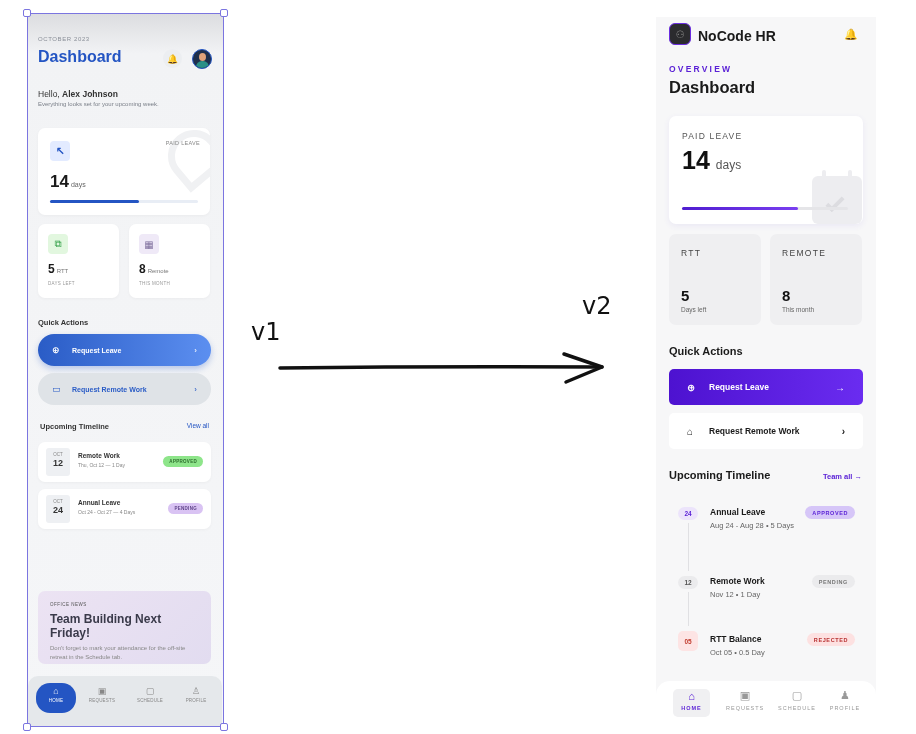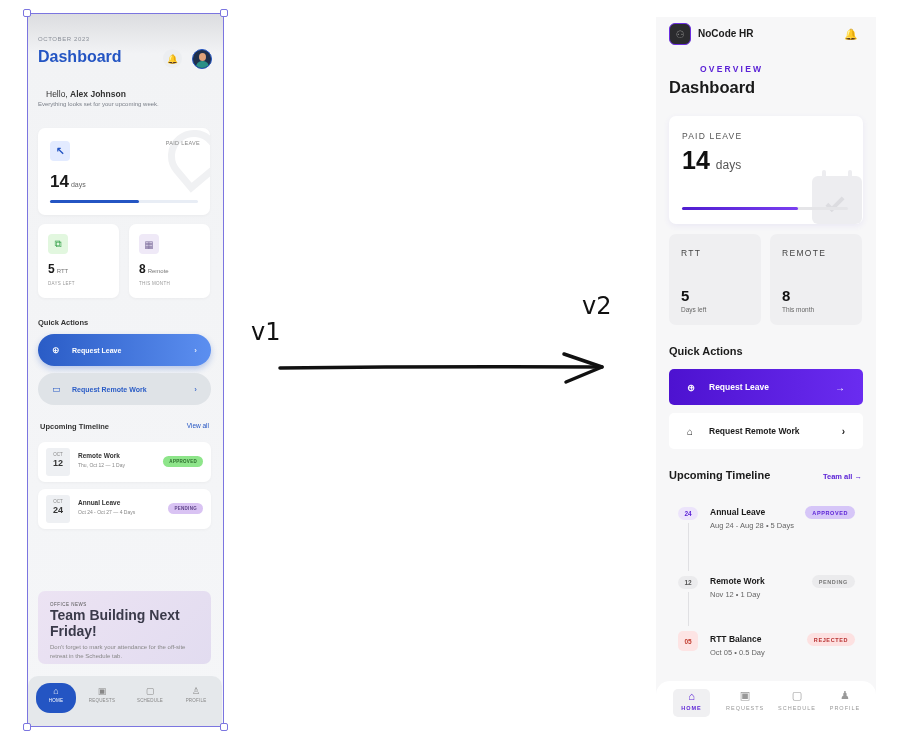--- a/index.html
+++ b/index.html
@@ -7,21 +7,21 @@
 
 
 .v1{position:absolute;left:27px;top:13px;width:197px;height:714px;border:1.5px solid #7b75e0;background:linear-gradient(180deg,#dcdde0 0px,#f2f3f5 40px,#f5f6f8 100%);overflow:hidden;}
 .handle{position:absolute;width:8px;height:8px;background:#fff;border:1px solid #7b75e0;border-radius:2px;z-index:5;}
 .v1 .month{position:absolute;left:10px;top:22px;font-size:6px;letter-spacing:.6px;color:#8a8f98;}
 .v1 .title{position:absolute;left:10px;top:34px;font-size:16px;font-weight:bold;color:#2455c3;}
 .v1 .bell{position:absolute;left:135px;top:35px;width:19px;height:19px;border-radius:50%;background:#eceef1;display:flex;align-items:center;justify-content:center;font-size:9px;color:#555;}
 .v1 .avatar{position:absolute;left:164px;top:35px;width:20px;height:20px;border-radius:50%;background:#1e2f4c;border:1.5px solid #2455c3;overflow:hidden;}
 .v1 .avatar .head{position:absolute;left:6px;top:3px;width:7px;height:8px;border-radius:50%;background:#e0a27a;}
 .v1 .avatar .body{position:absolute;left:3px;top:11px;width:13px;height:8px;border-radius:6px 6px 0 0;background:#2a8f86;}
-.v1 .hello{position:absolute;left:10px;top:75px;font-size:8.5px;color:#333;margin-left:8px;}
+.v1 .hello{position:absolute;left:10px;top:75px;font-size:8.5px;color:#333;}
 .v1 .hello b{font-weight:bold;}
 .v1 .sub{position:absolute;left:10px;top:87px;font-size:6px;color:#7a7f88;}
 
 .card{position:absolute;background:#fff;border-radius:7px;box-shadow:0 1px 3px rgba(0,0,0,.04);}
 .v1 .paid{left:10px;top:114px;width:172px;height:87px;overflow:hidden;}
 .v1 .paid .icon{position:absolute;left:12px;top:13px;width:20px;height:20px;border-radius:4px;background:#e3ebff;color:#2455c3;font-size:11px;display:flex;align-items:center;justify-content:center;font-weight:bold;}
 .v1 .paid .lbl{position:absolute;right:10px;top:12px;font-size:5.5px;color:#888;letter-spacing:.3px;}
 .v1 .paid .num{position:absolute;left:12px;top:44px;font-size:17px;font-weight:bold;color:#1a1a1a;}
 .v1 .paid .unit{font-size:7px;font-weight:normal;color:#666;margin-left:2px;}
 .v1 .paid .bar{position:absolute;left:12px;top:72px;width:148px;height:3px;border-radius:2px;background:#e8edf5;}
@@ -43,38 +43,38 @@
 .v1 .viewall{position:absolute;right:14px;top:408px;font-size:6.5px;color:#2455c3;}
 .v1 .tl{left:10px;width:173px;height:40px;}
 .v1 .tl .date{position:absolute;left:8px;top:6px;width:24px;height:28px;border-radius:3px;background:#eef0f3;text-align:center;}
 .v1 .tl .date .m{font-size:4.5px;color:#888;margin-top:4px;}
 .v1 .tl .date .d{font-size:9px;font-weight:bold;color:#333;margin-top:1px;}
 .v1 .tl .name{position:absolute;left:40px;top:10px;font-size:6.5px;font-weight:bold;color:#333;}
 .v1 .tl .meta{position:absolute;left:40px;top:20px;font-size:5px;color:#888;}
 .v1 .tl .badge{position:absolute;right:8px;top:14px;height:11px;padding:0 6px;border-radius:6px;font-size:4.5px;font-weight:bold;display:flex;align-items:center;letter-spacing:.3px;}
 .v1 .news{position:absolute;left:10px;top:577px;width:173px;height:73px;border-radius:7px;background:linear-gradient(135deg,#ece3f3,#e2dcf0);padding:11px 12px;}
 .v1 .news .k{font-size:4.5px;letter-spacing:.5px;color:#555;}
-.v1 .news .h{font-size:14px;font-weight:bold;color:#3a3a4a;}
+.v1 .news .h{font-size:12px;font-weight:bold;color:#3a3a4a;margin-top:5px;}
 .v1 .news .p{font-size:6px;color:#888;margin-top:4px;line-height:9px;}
 .v1 .nav{position:absolute;left:0;top:662px;width:194px;height:52px;background:#e5e8eb;border-radius:10px 10px 0 0;}
 .v1 .nav .it{position:absolute;top:10px;width:40px;height:28px;text-align:center;color:#888;}
 .v1 .nav .it .ic{font-size:9px;}
 .v1 .nav .it .lb{font-size:4.5px;margin-top:2px;letter-spacing:.2px;}
 .v1 .nav .it.active{background:#2455c3;color:#fff;border-radius:14px;top:7px;height:30px;padding-top:3px;}
 
 
 .label-hand{position:absolute;font-family:"DejaVu Sans",sans-serif;font-size:24px;color:#111;font-weight:normal;}
 .arrow{position:absolute;left:276px;top:346px;}
 
 
 .v2{position:absolute;left:656px;top:17px;width:220px;height:717px;background:#f7f7f8;overflow:hidden;}
 .v2 .logo{position:absolute;left:13px;top:6px;width:22px;height:22px;border-radius:6px;background:#2b2b2e;border:1.5px solid #6a2de0;display:flex;align-items:center;justify-content:center;font-size:10px;color:#888;}
-.v2 .brand{position:absolute;left:42px;top:11px;font-size:10px;font-weight:bold;color:#1a1a1a;}
+.v2 .brand{position:absolute;left:42px;top:11px;font-size:14px;font-weight:bold;color:#1a1a1a;}
 .v2 .bell{position:absolute;right:18px;top:11px;font-size:11px;color:#333;}
-.v2 .over{position:absolute;left:13px;top:47px;font-size:8.5px;letter-spacing:2.2px;font-weight:bold;color:#5b22d6;margin-left:31px;}
+.v2 .over{position:absolute;left:13px;top:47px;font-size:8.5px;letter-spacing:2.2px;font-weight:bold;color:#5b22d6;}
 .v2 .title{position:absolute;left:13px;top:61px;font-size:16.5px;font-weight:bold;color:#1a1a1a;}
 .v2 .paid{position:absolute;left:13px;top:99px;width:194px;height:108px;background:#fff;border-radius:7px;box-shadow:0 2px 6px rgba(90,70,200,.08);overflow:hidden;}
 .v2 .paid .lbl{position:absolute;left:13px;top:15px;font-size:8.5px;letter-spacing:1.2px;color:#555;}
 .v2 .paid .num{position:absolute;left:13px;top:30px;font-size:25px;font-weight:bold;color:#111;}
 .v2 .paid .unit{font-size:12px;font-weight:normal;color:#555;margin-left:6px;}
 .v2 .paid .bar{position:absolute;left:13px;top:91px;width:166px;height:3px;background:#e5e5e8;border-radius:2px;}
 .v2 .paid .fill{height:100%;width:70%;background:linear-gradient(90deg,#4f1dd0,#7a3ff0);border-radius:2px;}
 .v2 .paid .cal{position:absolute;left:143px;top:60px;width:50px;height:48px;border-radius:6px;background:#ededf0;}
 .v2 .paid .cal:before,.v2 .paid .cal:after{content:"";position:absolute;top:-6px;width:4px;height:10px;background:#ededf0;border-radius:2px;}
 .v2 .paid .cal:before{left:10px;}

